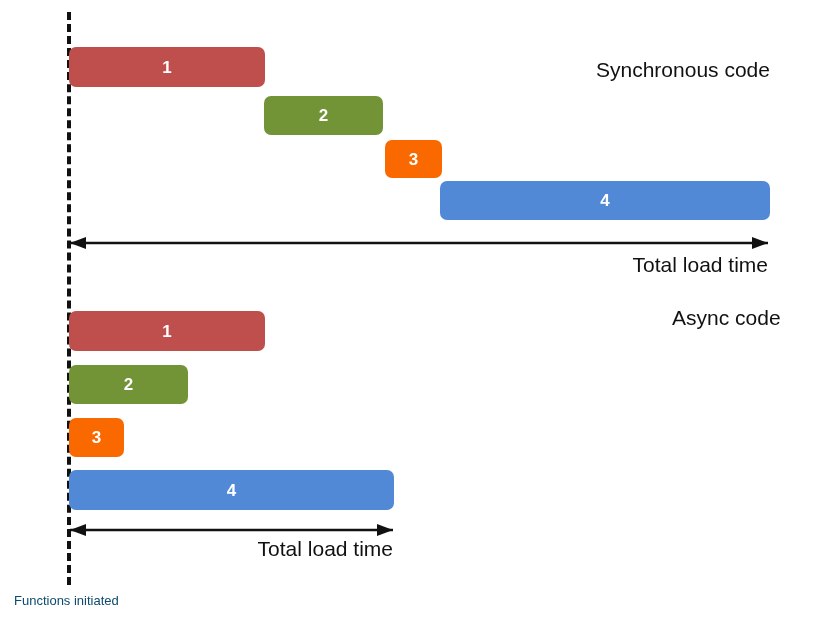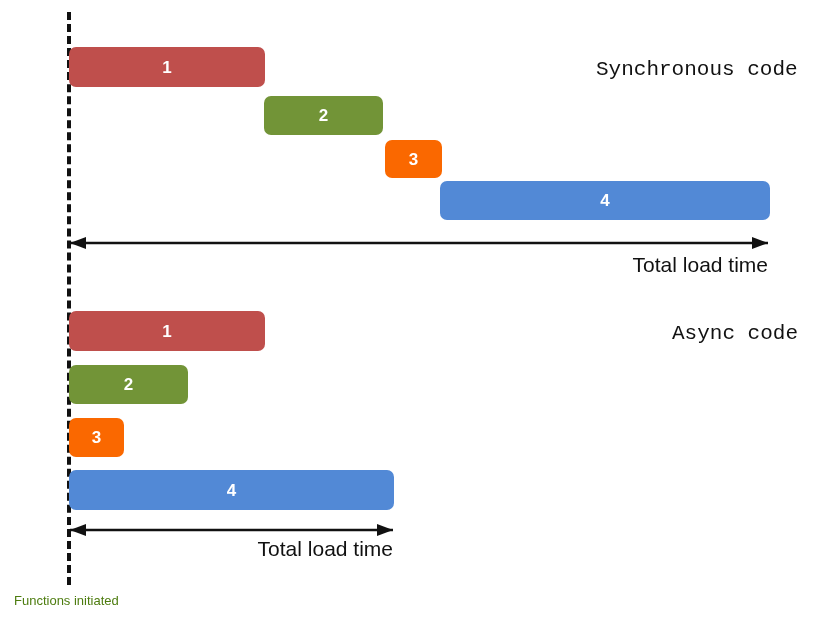--- a/index.html
+++ b/index.html
@@ -45,21 +45,21 @@
     box-sizing: border-box;
     user-select: none;
   }
 
   
   .section-caption {
     position: absolute;
     font-size: 21px;
     color: #111111;
     white-space: nowrap;
-    font-family: Liberation Mono, monospace;
+    font-family: Liberation Sans, sans-serif;
   }
 
   
   .measure {
     position: absolute;
     height: 20px;
   }
   .measure svg { display: block; overflow: visible; }
 
   .measure-label {
@@ -68,21 +68,21 @@
     color: #111111;
     white-space: nowrap;
     text-align: right;
     font-family: "Liberation Sans", sans-serif;
   }
 
   
   .init-label {
     position: absolute;
     font-size: 13px;
-    color: #4d7c0f;
+    color: #0c4a6e;
     white-space: nowrap;
     font-family: "Liberation Sans", sans-serif;
   }
 </style>
 </head>
 <body>
 
 <div id="canvas">
 
   <div class="init-line"></div>
@@ -107,21 +107,21 @@
       <svg width="698" height="20" viewBox="0 0 698 20" xmlns="http://www.w3.org/2000/svg">
         <line x1="0" y1="10" x2="698" y2="10" stroke="#111111" stroke-width="2.6"></line>
         <polygon points="0,10 16,4 16,16" fill="#111111"></polygon>
         <polygon points="698,10 682,4 682,16" fill="#111111"></polygon>
       </svg>
     </div>
     <div class="measure-label" style="left:70px; top:253px; width:698px;">Total load time</div>
   </div>
 
   <div>
-    <div class="section-caption" style="left:672px; top:322px;">Async code</div>
+    <div class="section-caption" style="left:672px; top:306px;">Async code</div>
 
     <div class="bar" style="left:69px; top:311px; width:196px; height:40px; background:#bf4f4c;">
       <span>1</span>
     </div>
     <div class="bar" style="left:69px; top:365px; width:119px; height:39px; background:#729437;">
       <span>2</span>
     </div>
     <div class="bar" style="left:69px; top:418px; width:55px; height:39px; background:#fa6800;">
       <span>3</span>
     </div>

